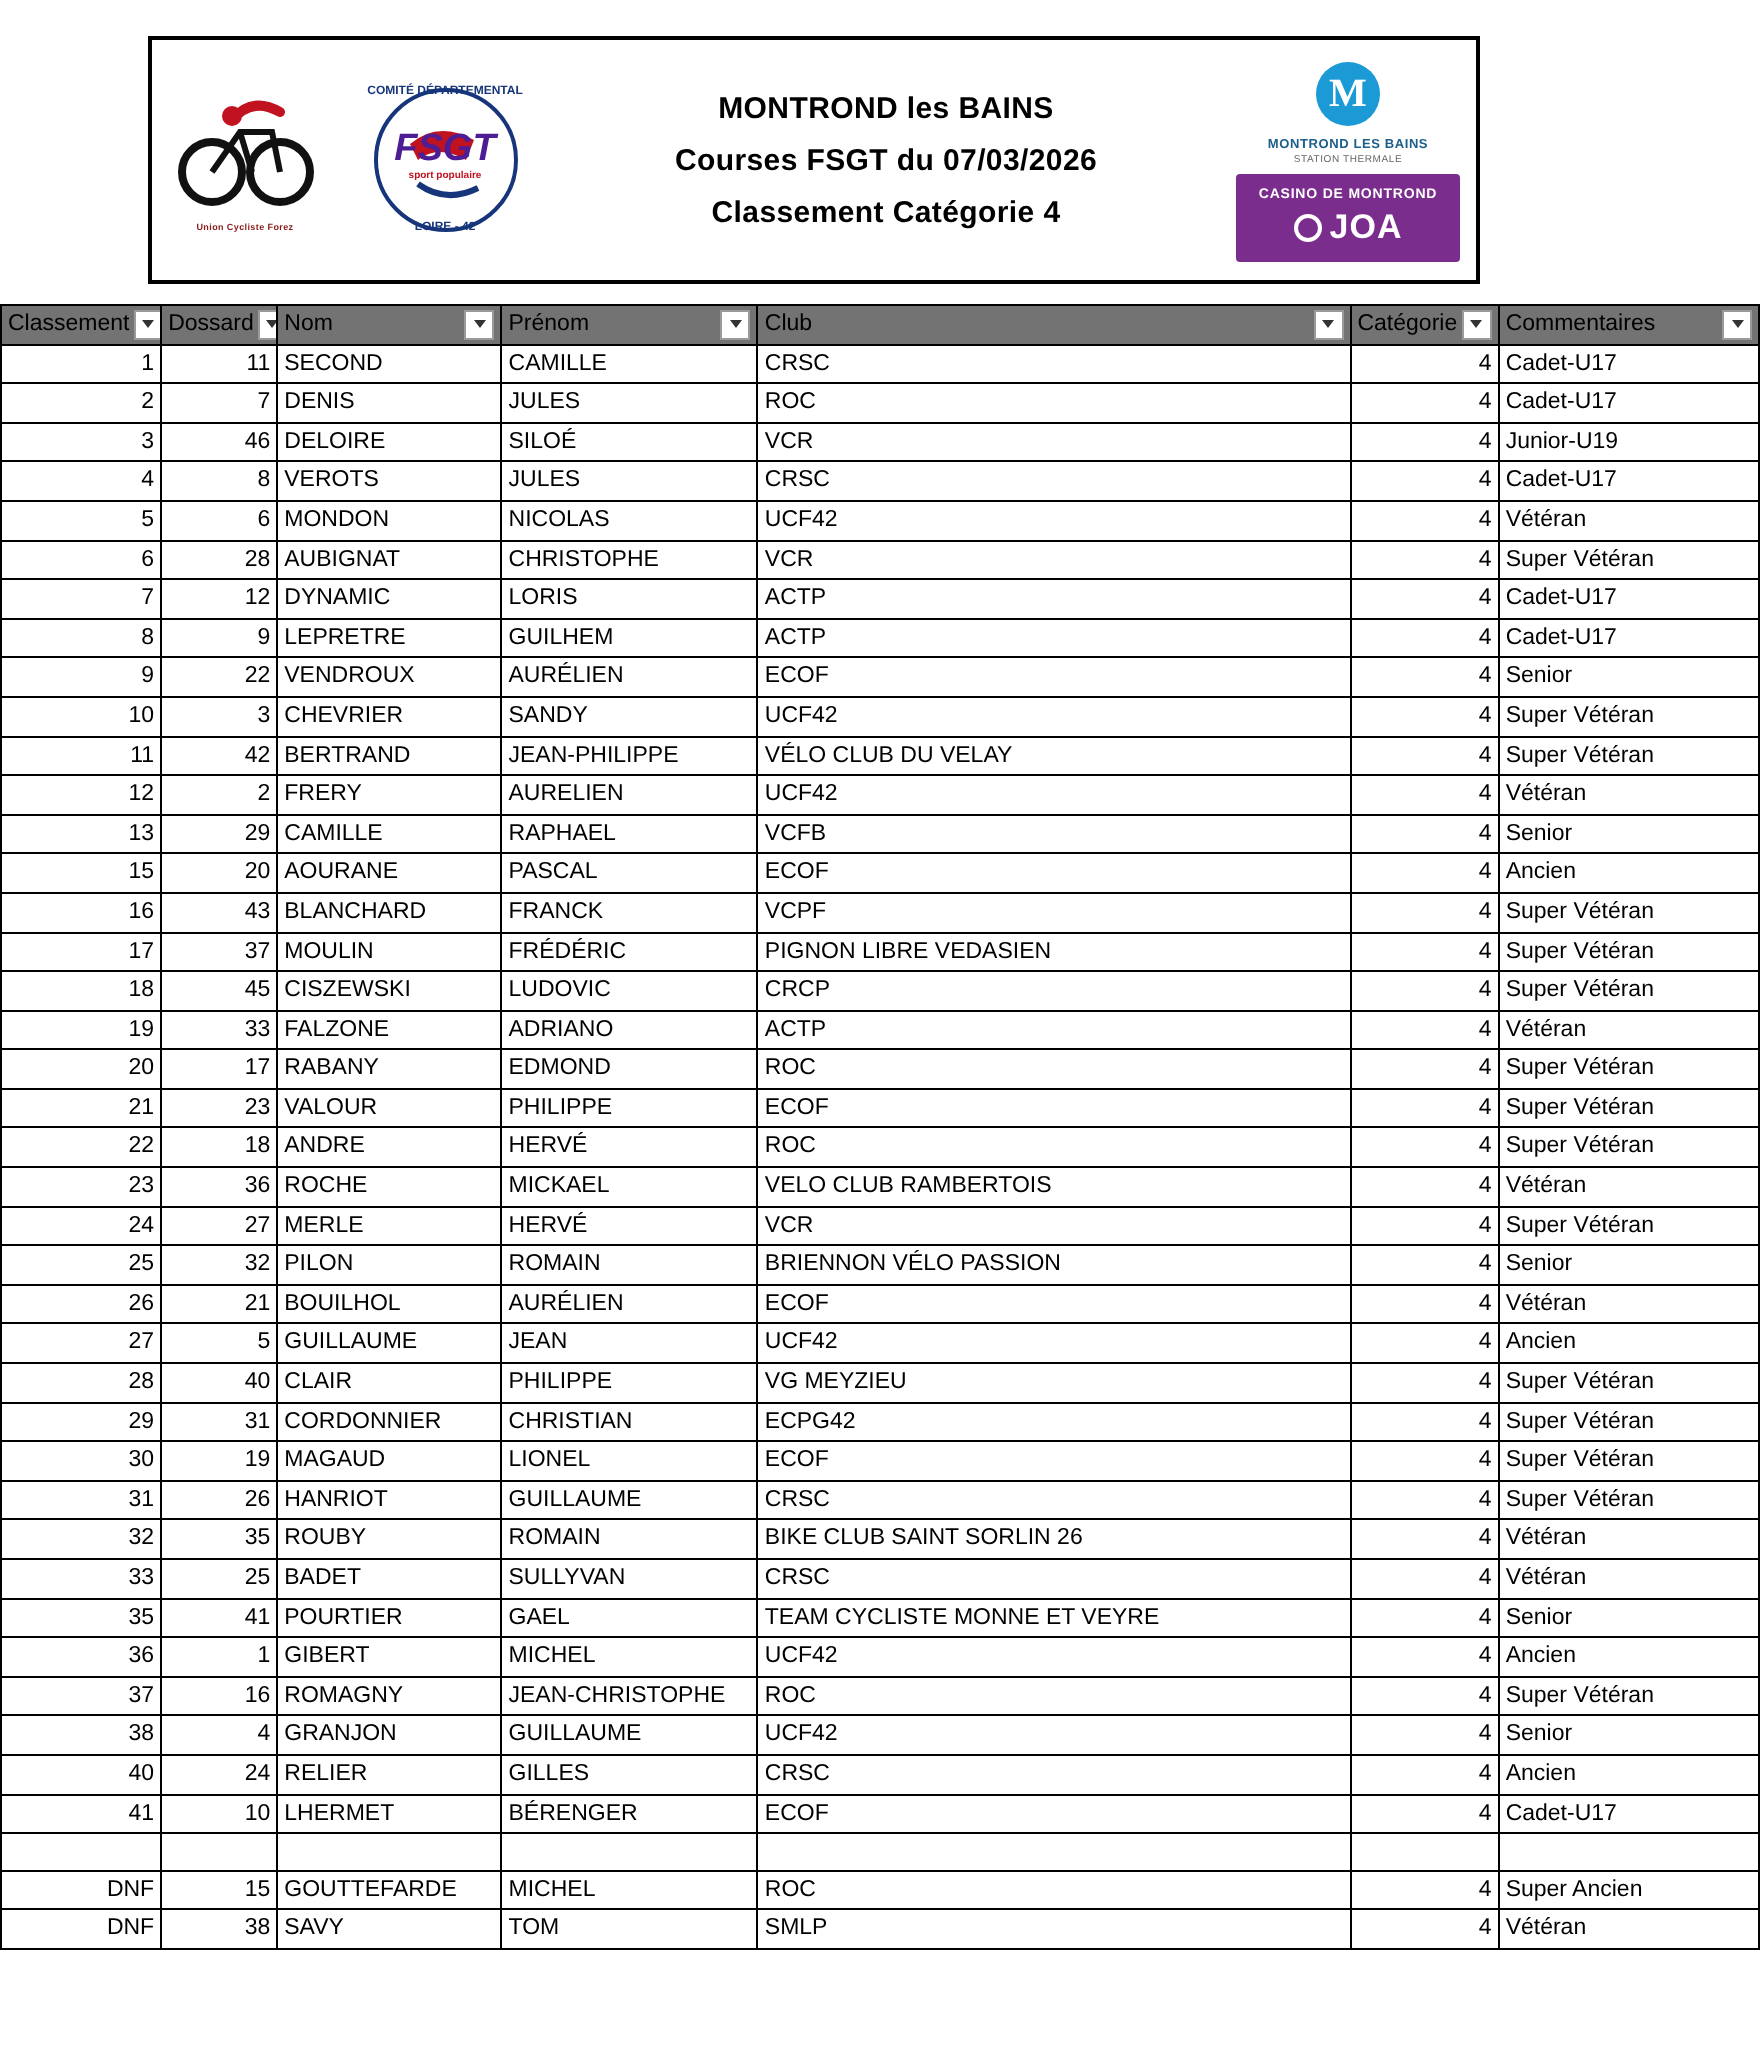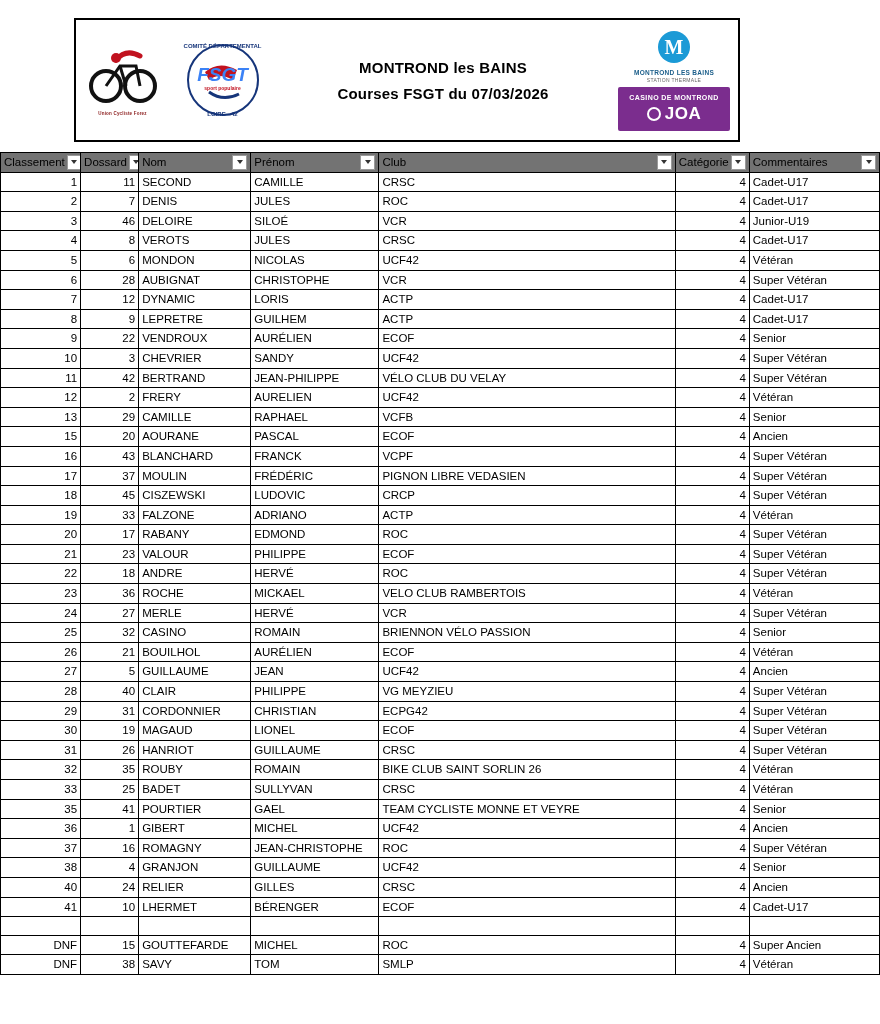--- a/index.html
+++ b/index.html
@@ -93,21 +93,21 @@
     color: #16357a;
   }
   .logo-fsgt .arc-top { top: 1px; }
   .logo-fsgt .arc-bot { bottom: 1px; }
   .logo-fsgt .fsgt-main {
     position: absolute;
     top: 22px; left: 0; right: 0;
     text-align: center;
     font-size: 19px;
     font-weight: bold;
-    color: #3b82f6;
+    color: #4c1d95;
     font-style: italic;
   }
   .logo-fsgt .fsgt-sub {
     position: absolute;
     top: 43px; left: 0; right: 0;
     text-align: center;
     font-size: 5px;
     color: #c1121f;
     font-weight: bold;
   }
@@ -285,20 +285,21 @@
         <div class="fsgt-main">FSGT</div>
         <div class="fsgt-sub">sport populaire</div>
         <div class="arc-bot">LOIRE - 42</div>
       </div>
 
     </div>
 
     <div class="title-block">
       <div class="line">MONTROND les BAINS</div>
       <div class="line">Courses FSGT du 07/03/2026</div>
+      <div class="line">Classement Catégorie 4</div>
     </div>
 
     <div class="logos-right">
       <div class="logo-montrond">
         <div class="m-circle">M</div>
         <div class="m-name">MONTROND LES BAINS</div>
         <div class="m-sub">STATION THERMALE</div>
       </div>
       <div class="logo-joa">
         <div class="joa-top">CASINO DE MONTROND</div>
@@ -576,21 +577,21 @@
           <td class="c-bib">27</td>
           <td class="c-nom">MERLE</td>
           <td class="c-prenom">HERVÉ</td>
           <td class="c-club">VCR</td>
           <td class="c-cat">4</td>
           <td class="c-comm">Super Vétéran</td>
         </tr>
         <tr>
           <td class="c-rank">25</td>
           <td class="c-bib">32</td>
-          <td class="c-nom">CASINO</td>
+          <td class="c-nom">PILON</td>
           <td class="c-prenom">ROMAIN</td>
           <td class="c-club">BRIENNON VÉLO PASSION</td>
           <td class="c-cat">4</td>
           <td class="c-comm">Senior</td>
         </tr>
         <tr>
           <td class="c-rank">26</td>
           <td class="c-bib">21</td>
           <td class="c-nom">BOUILHOL</td>
           <td class="c-prenom">AURÉLIEN</td>

